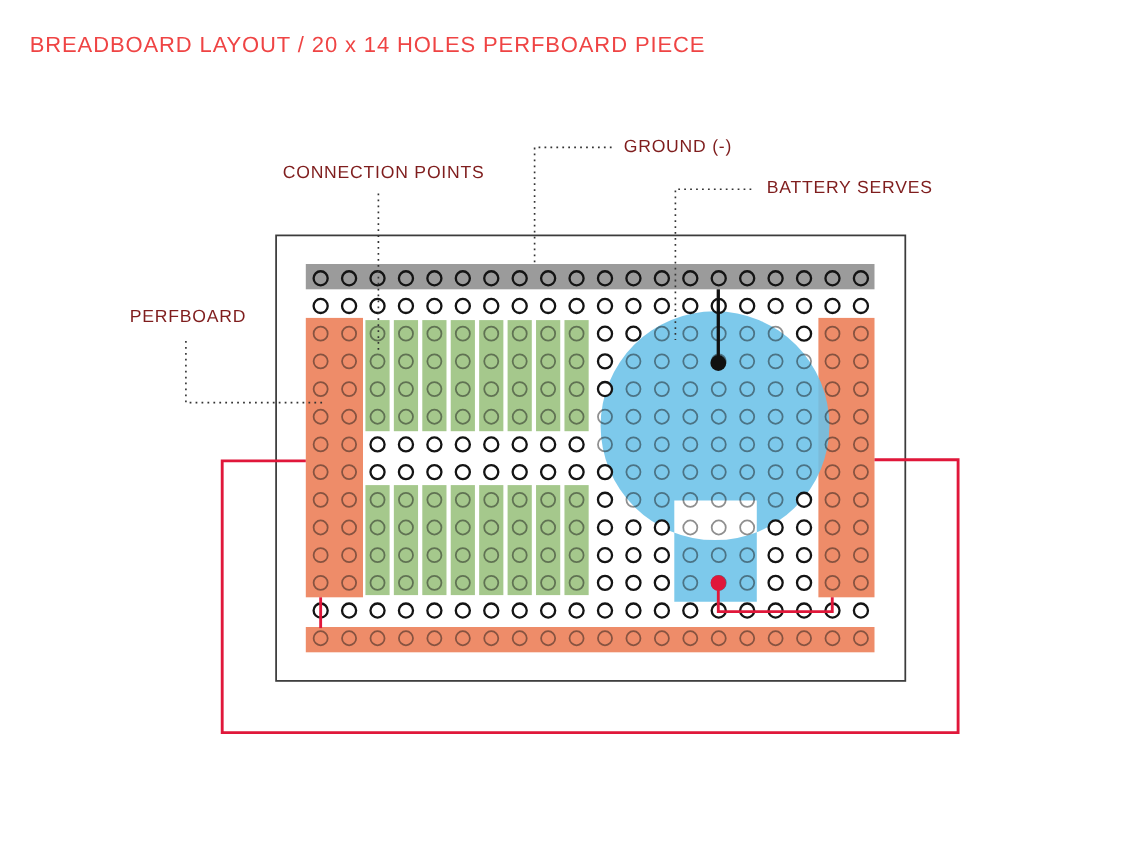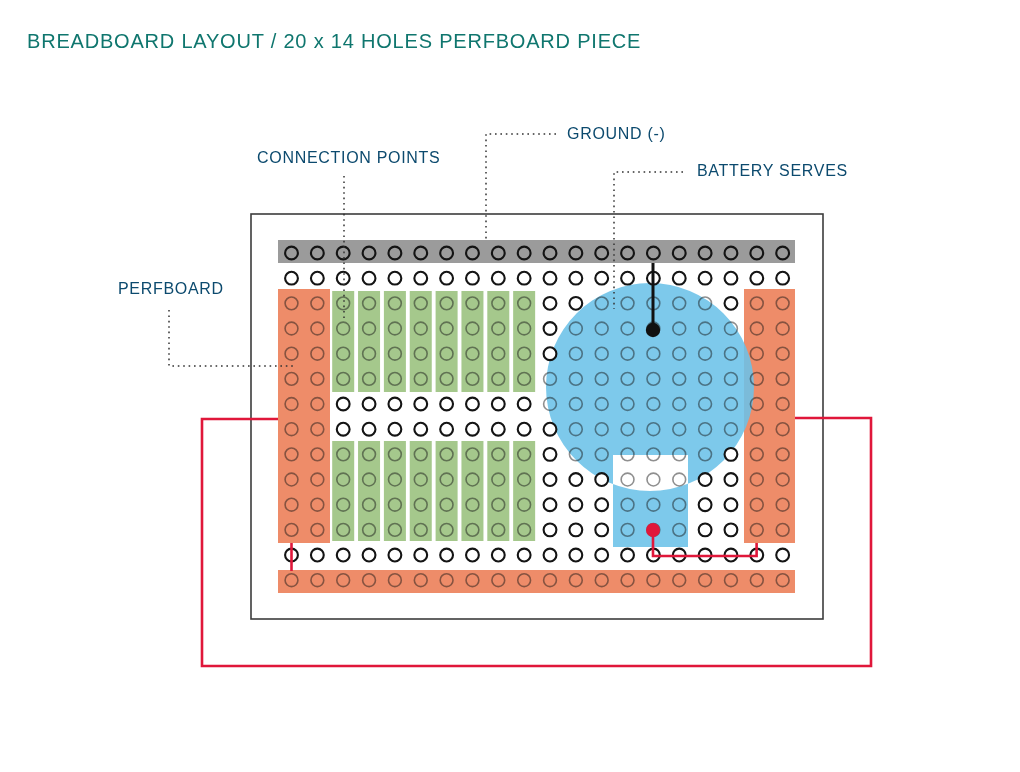--- a/index.html
+++ b/index.html
@@ -1,21 +1,21 @@
 <!DOCTYPE html>
 <html><head>
 <meta charset="utf-8">
 <style>
   html,body{margin:0;padding:0;background:#ffffff;}
   body{width:1020px;height:772px;position:relative;overflow:hidden;
        font-family:"Liberation Sans", sans-serif;color:#1a1a1a;}
   .canvas{position:absolute;inset:0;}
-  .lbl{position:absolute;font-size:16px;letter-spacing:0.7px;white-space:nowrap;color:#0c4a6e;}
+  .lbl{position:absolute;font-size:16px;letter-spacing:0.7px;white-space:nowrap;color:#7f1d1d;}
   .title{position:absolute;left:27px;top:30px;font-size:20px;letter-spacing:0.8px;
-         font-weight:500;color:#0f766e;white-space:nowrap;}
+         font-weight:500;color:#ef4444;white-space:nowrap;}
   .lbl-connection{left:257px;top:149px;text-align:right;}
   .lbl-ground{left:567px;top:125px;}
   .lbl-battery{left:697px;top:162px;}
   .lbl-connector{left:118px;top:280px;}
   .lbl-plus{left:185px;top:680px;}
   svg{position:absolute;left:0;top:0;}
 </style>
 </head>
 <body>
 

